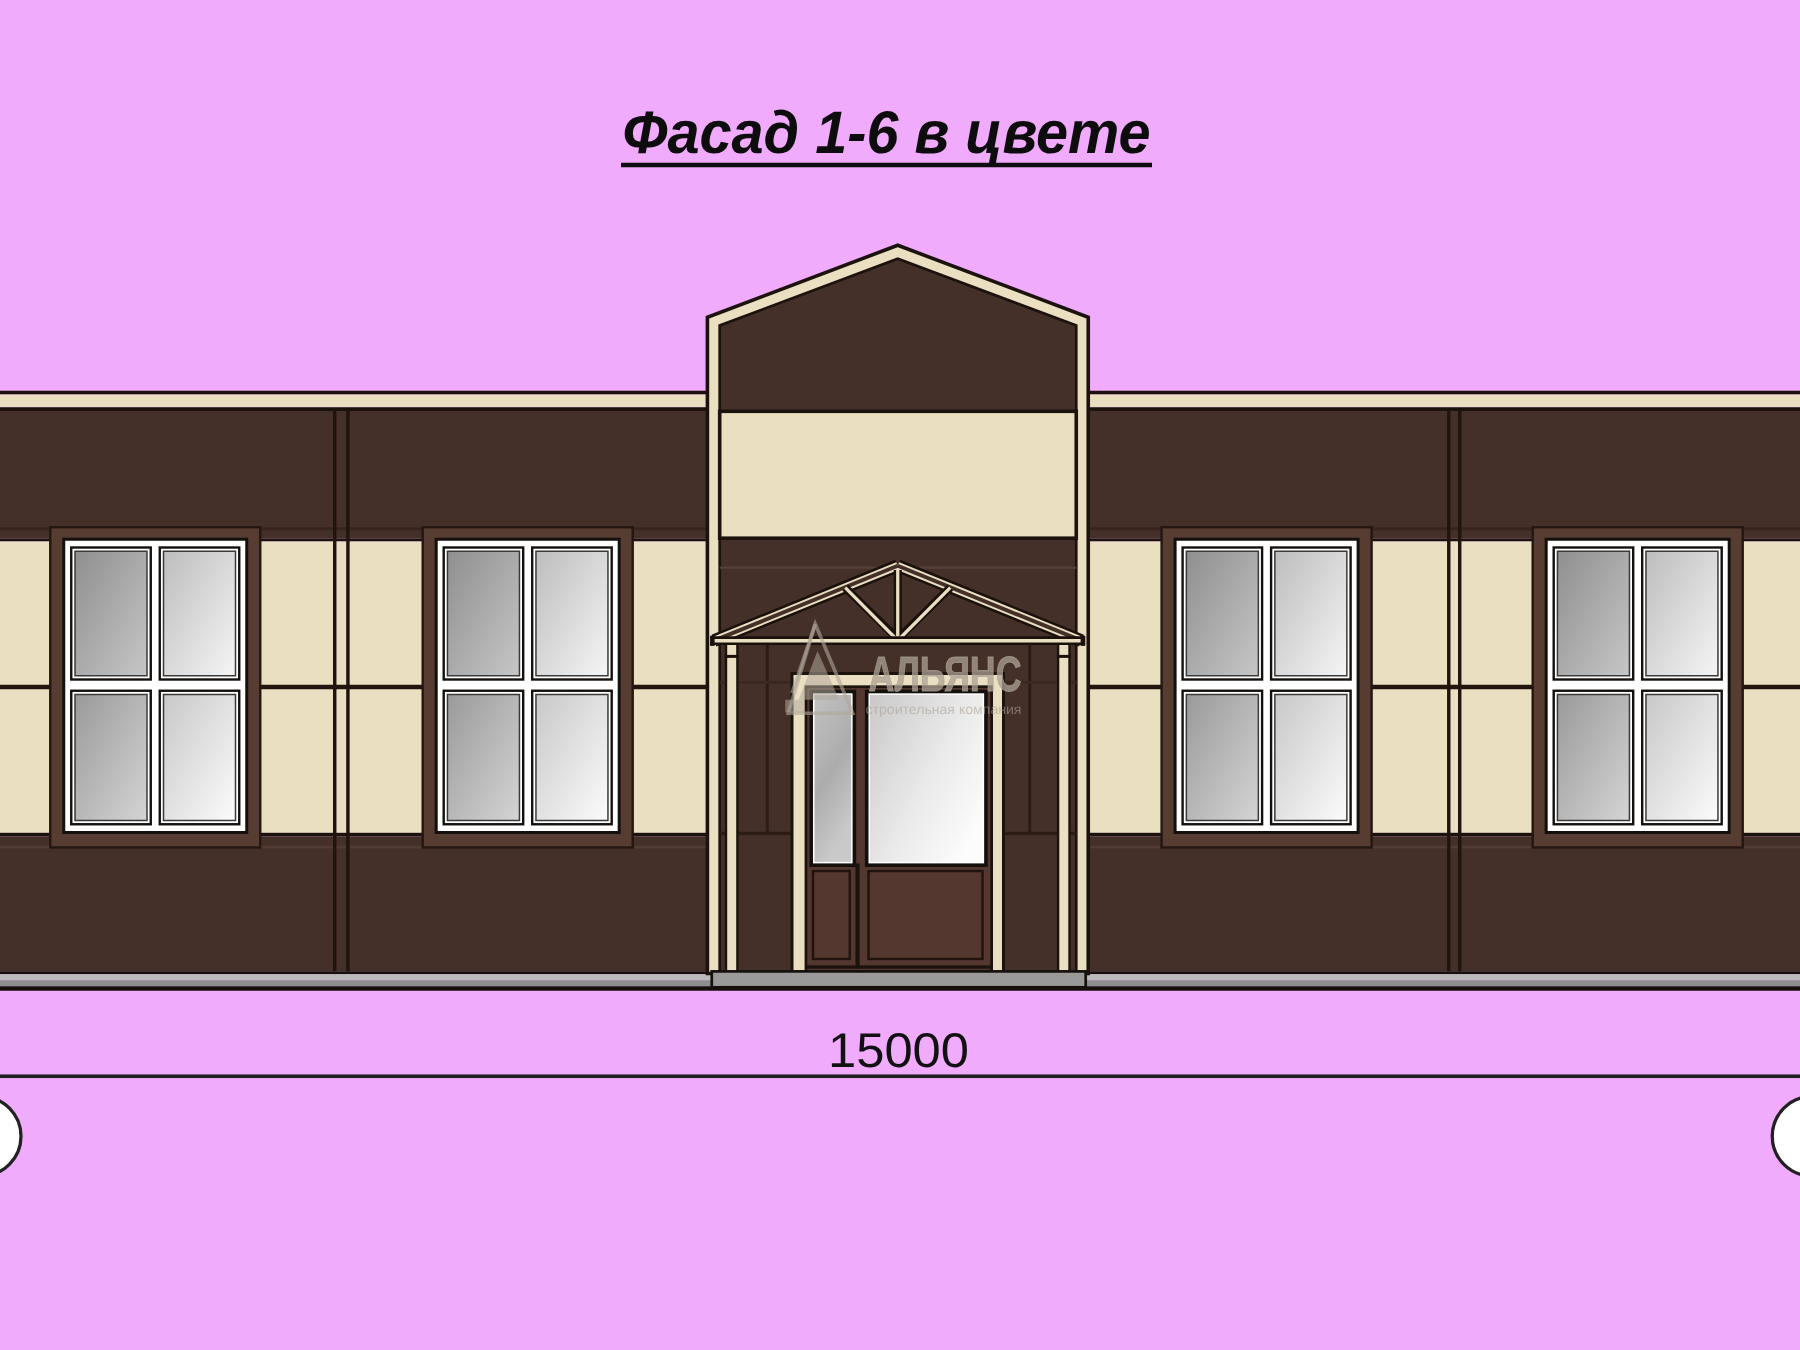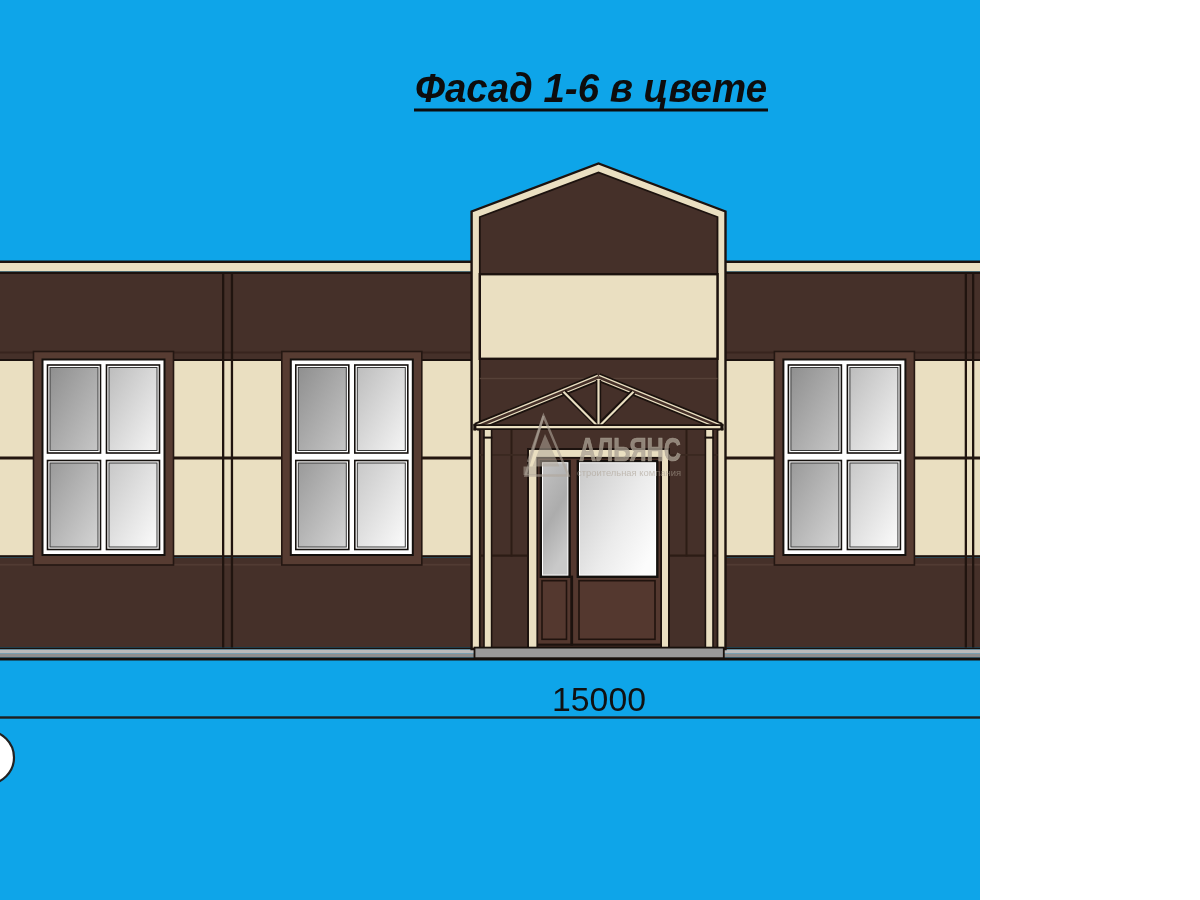--- a/index.html
+++ b/index.html
@@ -1,16 +1,16 @@
 <!DOCTYPE html>
 <html><head>
 <meta charset="utf-8">
 <style>
   html,body{margin:0;padding:0;background:#fff;}
-  #page{position:relative;width:980px;height:900px;background:#0ea5e9;overflow:hidden;text-align:center;}
+  #page{position:relative;width:1200px;height:900px;background:#f0abfc;overflow:hidden;text-align:center;}
   svg text{font-family:"Liberation Sans", sans-serif;}
 </style>
 </head>
 <body>
 <div id="page">
 <svg width="1200" height="900" viewBox="0 0 1200 900">
 <defs>
   <linearGradient id="gTL" x1="0" y1="0" x2="1" y2="1">
     <stop offset="0" stop-color="#8f8f8f"></stop>
           <stop offset="1" stop-color="#c6c6c6"></stop>

